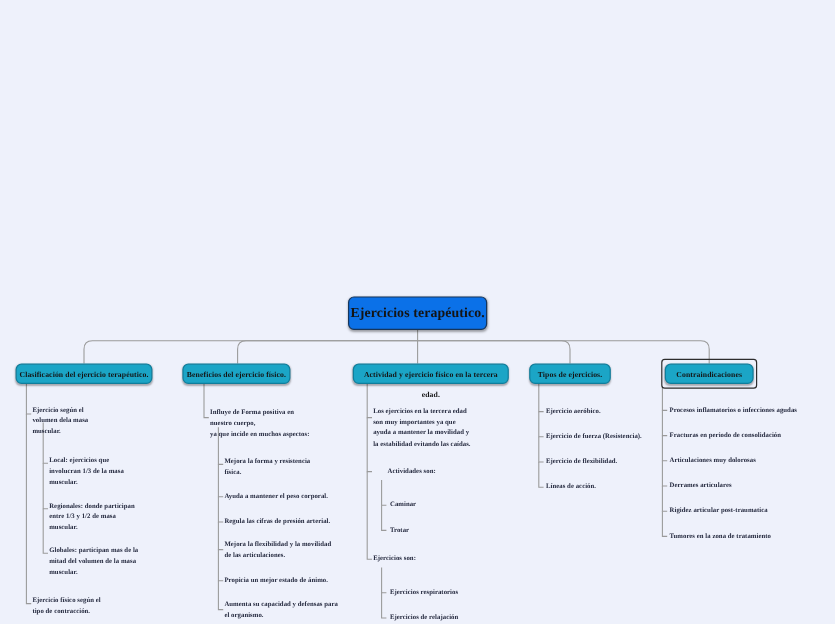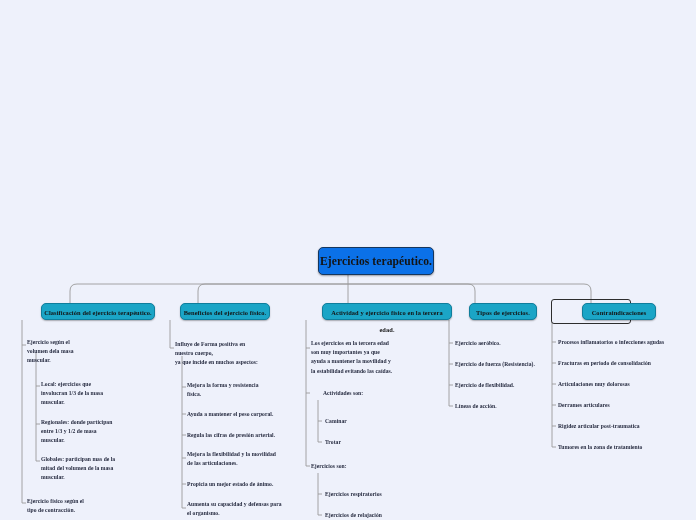--- a/index.html
+++ b/index.html
@@ -28,21 +28,20 @@
     pointer-events: none;
   }
   .node {
     position: absolute;
     box-sizing: border-box;
     border-radius: 5px;
     text-align: center;
     font-weight: bold;
     color: #141414;
     letter-spacing: 0.1px;
-    margin-left: 28px;
   }
   .root-node {
     background: #0b71e8;
     border: 1.5px solid #16365c;
     font-size: 11.5px;
     line-height: 26px;
     height: 28px;
     box-shadow: 0 1px 2px rgba(0,0,0,0.35);
   }
   .branch-node {

